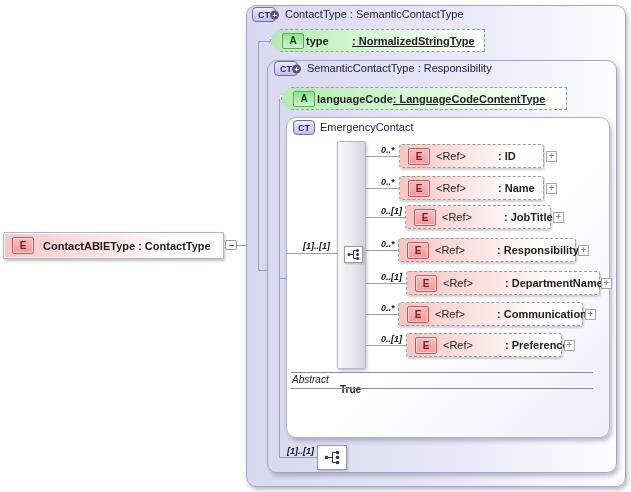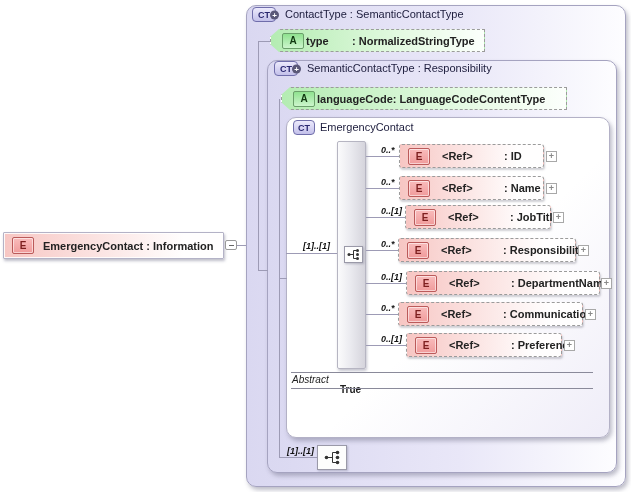--- a/index.html
+++ b/index.html
@@ -26,34 +26,34 @@
   
   .elem-row{position:absolute;height:24px;border:1px dashed #9b9b9b;border-radius:3px;box-sizing:border-box;
             background:linear-gradient(90deg,#f7c6c3,#fffefe 82%);
             box-shadow:1px 2px 2px rgba(120,120,135,.35);
             display:flex;align-items:center;padding-left:8px;}
   .root-elem{border:1px solid #b4b2c6;border-radius:1px;
              box-shadow:1px 2px 3px rgba(110,110,135,.45), inset 0 0 0 1px rgba(255,255,255,.85);}
   .e-icon{display:inline-flex;align-items:center;justify-content:center;flex:0 0 20px;width:20px;height:15px;
           background:linear-gradient(180deg,#f9bcbc,#f09b9b);border:1px solid #bb5a5a;border-radius:2px;
           color:#7d1f1f;font-size:10px;font-weight:bold;box-shadow:inset 0 0 0 1px rgba(255,255,255,.55);}
-  .ref{font-weight:bold;font-size:11px;color:#222;margin-left:12px;width:62px;flex:0 0 auto;}
+  .ref{font-weight:normal;font-size:11px;color:#222;margin-left:6px;width:62px;flex:0 0 auto;}
   .etype{font-weight:bold;font-size:11px;color:#222;white-space:nowrap;}
   .elem-label{font-weight:bold;font-size:11px;color:#222;margin-left:9px;white-space:nowrap;}
 
   
   .attr-row{position:absolute;height:23px;border:1px dashed #9b9b9b;box-sizing:border-box;
             background:linear-gradient(90deg,#b4ecb2,#e4fae2 62%,#fcfffc);
             display:flex;align-items:center;padding-left:11px;
             clip-path:polygon(9px 0,100% 0,100% 100%,9px 100%,0 calc(100% - 8px),0 8px);}
   .a-icon{display:inline-flex;align-items:center;justify-content:center;width:20px;height:14px;flex:0 0 20px;
           background:linear-gradient(180deg,#8fe28f,#ccf5cc);border:1px solid #6aa06a;border-radius:2px;
           color:#103810;font-size:10px;font-weight:bold;}
   .attr-name{font-weight:bold;font-size:11px;color:#222;margin-left:2px;min-width:46px;}
-  .attr-type{font-weight:bold;font-size:11px;color:#222;white-space:nowrap;}
+  .attr-type{font-weight:bold;font-size:11px;color:#222;white-space:nowrap;text-decoration:underline;}
 
   
   .seq-bar{position:absolute;background:linear-gradient(90deg,#fbfbfc,#ebebf0 45%,#d5d4dc);
            border:1px solid #b6b5c2;border-radius:2px;box-sizing:border-box;
            box-shadow:1px 2px 3px rgba(110,110,135,.4);}
   .seq-icon{position:absolute;background:#fdfdfd;border:1px solid #9a99a8;box-sizing:border-box;
             display:flex;align-items:center;justify-content:center;
             box-shadow:1px 1px 2px rgba(110,110,135,.4);}
 
   .card-label{position:absolute;font-size:9px;font-style:italic;font-weight:bold;color:#111;white-space:nowrap;}
@@ -111,21 +111,21 @@
   <div class="line h" style="left:366px;top:156px;width:33px"></div>
   <div class="line h" style="left:366px;top:188px;width:33px"></div>
   <div class="line h" style="left:366px;top:217px;width:39px"></div>
   <div class="line h" style="left:366px;top:250px;width:32px"></div>
   <div class="line h" style="left:366px;top:283px;width:40px"></div>
   <div class="line h" style="left:366px;top:314px;width:32px"></div>
   <div class="line h" style="left:366px;top:345px;width:40px"></div>
 
   <div class="elem-row root-elem" style="left:3px;top:232px;width:221px;height:27px">
     <span class="e-icon">E</span>
-    <span class="elem-label">EmergencyContact : Information</span>
+    <span class="elem-label">ContactABIEType : ContactType</span>
   </div>
   <div class="handle" style="left:225px;top:240px">
     <span class="dash"></span>
   </div>
 
   <div class="ct-icon" style="left:252px;top:7px">
     <span>CT</span>
     <span class="ct-plus">+</span>
   </div>
   <div class="box-title" style="left:285px;top:8px">ContactType : SemanticContactType</div>

